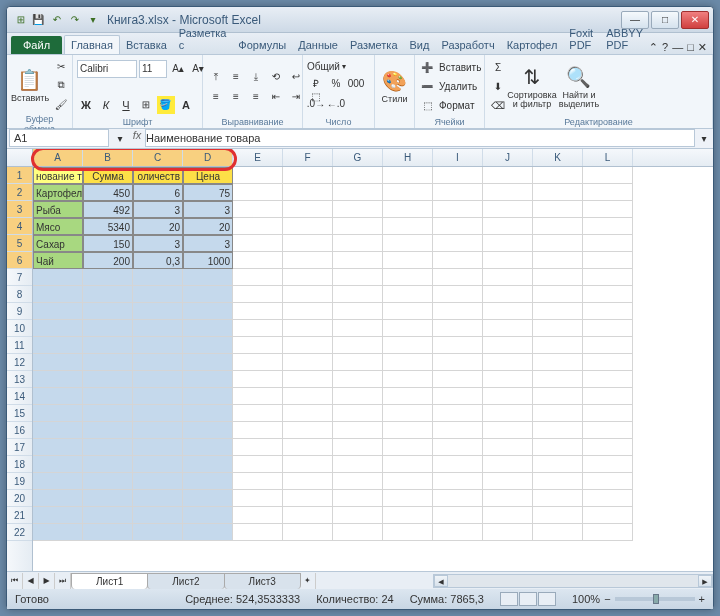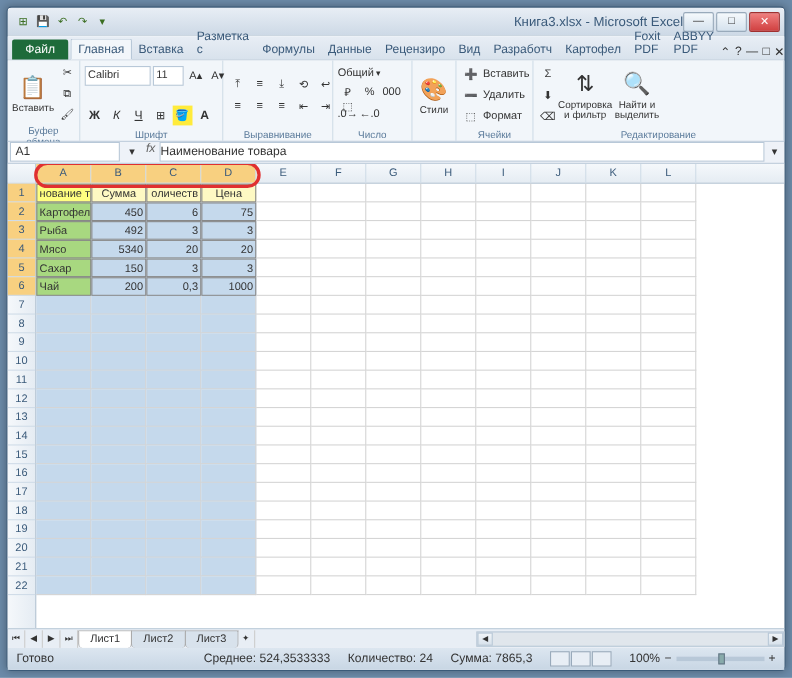--- a/index.html
+++ b/index.html
@@ -1,21 +1,21 @@
 <!DOCTYPE html>
 <html><head>
 <meta charset="utf-8">
 <style>
 *{box-sizing:border-box;margin:0;padding:0;font-family:"Segoe UI",Tahoma,sans-serif;font-size:11px;color:#333}
 html,body{width:720px;height:616px;background:#6b8aa8;overflow:hidden}
 .window{position:absolute;top:6px;left:6px;right:6px;bottom:6px;background:#fff;border:1px solid #3b5a78;border-radius:4px;box-shadow:0 0 8px rgba(0,0,0,.3);display:flex;flex-direction:column}
 .titlebar{height:26px;background:linear-gradient(#e8eef5,#cdd9e6);display:flex;align-items:center;border-bottom:1px solid #b0c0d0;border-radius:4px 4px 0 0}
 .qat{display:flex;align-items:center;gap:2px;padding:0 6px}
 .qat-ico{width:16px;height:16px;display:flex;align-items:center;justify-content:center;font-size:10px;color:#3b6e22}
-.title{flex:1;text-align:right;font-size:12px;color:#3a5a7a}
+.title{flex:1;text-align:left;font-size:12px;color:#3a5a7a}
 .winbtns{display:flex;gap:2px;padding-right:4px}
 .winbtn{width:28px;height:18px;border:1px solid #9ab;border-radius:2px;display:flex;align-items:center;justify-content:center;background:linear-gradient(#f5f9fc,#d5e2ee);font-size:10px}
 .winbtn.close{background:linear-gradient(#f08080,#d04040);color:#fff;border-color:#a03030}
 .tabs{height:22px;background:linear-gradient(#e8eef5,#d8e2ec);display:flex;align-items:flex-end;padding-left:4px;border-bottom:1px solid #b8c8d8}
 .filetab{background:#1e6b3a;color:#fff;padding:3px 12px;border-radius:2px 2px 0 0;font-size:11px;margin-right:2px}
 .tab{padding:3px 6px;font-size:11px;color:#3a5a7a;border-radius:2px 2px 0 0;cursor:pointer}
 .tab.active{background:#f2f6fa;border:1px solid #b8c8d8;border-bottom:none}
 .helpicons{margin-left:auto;padding-right:6px;display:flex;gap:4px;font-size:10px;color:#5a7a9a}
 .ribbon{height:74px;background:#f2f6fa;border-bottom:1px solid #b8c8d8;display:flex}
 .grp{border-right:1px solid #d0dce8;padding:2px 4px 0;display:flex;flex-direction:column;justify-content:space-between}
@@ -39,29 +39,29 @@
 .corner{width:26px;border-right:1px solid #b0c0d0;background:linear-gradient(#f5f8fb,#e5ecf3)}
 .ch{width:50px;border-right:1px solid #d0dce8;text-align:center;font-size:10px;color:#3a5a7a;line-height:18px}
 .ch.sel{background:#f8d080}
 .rowhdrs{position:absolute;top:18px;left:0;width:26px;bottom:0;background:linear-gradient(90deg,#f5f8fb,#e5ecf3);border-right:1px solid #b0c0d0}
 .rh{height:17px;border-bottom:1px solid #d0dce8;text-align:center;font-size:10px;color:#3a5a7a;line-height:17px}
 .rh.sel{background:#f8d080}
 .cells{position:absolute;top:18px;left:26px;right:0;bottom:0}
 .crow{display:flex;height:17px}
 .cell{width:50px;height:17px;border-right:1px solid #d5d5d5;border-bottom:1px solid #d5d5d5;font-size:10px;padding:0 2px;overflow:hidden;white-space:nowrap;line-height:17px}
 .cell.sel{background:#c5d9ec}
-.cell.hdr{background:#fef9c3;border:1px solid #888;font-weight:400}
+.cell.hdr{background:#fde047;border:1px solid #888;font-weight:400}
 .cell.hdr.active{background:#ffff80}
 .cell.namecol{background:#a8d880;border:1px solid #888}
 .cell.data{background:#c5d9ec;border:1px solid #888;text-align:right}
 .redframe{position:absolute;top:-2px;left:24px;width:206px;height:24px;border:3px solid #e03030;border-radius:12px;pointer-events:none;z-index:5}
 .hscroll{height:18px;background:#e8eef5;border-top:1px solid #b8c8d8;display:flex;align-items:center}
 .sheettabs{display:flex;align-items:center;flex:1}
 .navbtn{width:16px;height:16px;display:flex;align-items:center;justify-content:center;font-size:8px;border-right:1px solid #ccc}
-.stab{padding:2px 10px;background:#fff;border:1px solid #aaa;border-bottom:none;font-size:10px;border-radius:0 0 4px 4px;margin-right:-1px}
+.stab{padding:2px 24px;background:#fff;border:1px solid #aaa;border-bottom:none;font-size:10px;border-radius:0 0 4px 4px;margin-right:-1px}
 .stab.inactive{background:#d8e2ec}
 .scrollbar{width:280px;height:14px;background:#e0e6ec;border:1px solid #b8c8d8;display:flex}
 .sbtn{width:14px;background:linear-gradient(#f0f4f8,#d8e2ec);border:1px solid #b8c8d8;font-size:7px;text-align:center;line-height:12px}
 .statusbar{height:20px;background:linear-gradient(#dce6f0,#c8d6e4);display:flex;align-items:center;padding:0 8px;font-size:10px;color:#3a5a7a;gap:16px}
 .statusbar .spacer{flex:1}
 .viewbtns{display:flex;gap:1px}
 .vbtn{width:18px;height:14px;border:1px solid #9ab;background:#e8eef5}
 .zoom{display:flex;align-items:center;gap:4px}
 .zslider{width:80px;height:4px;background:#b8c8d8;position:relative}
 .zthumb{position:absolute;left:38px;top:-3px;width:6px;height:10px;background:#8aa;border:1px solid #678}
@@ -86,21 +86,21 @@
     </div>
   </div>
 
   <div class="tabs">
     <div class="filetab">Файл</div>
     <div class="tab active">Главная</div>
     <div class="tab">Вставка</div>
     <div class="tab">Разметка с</div>
     <div class="tab">Формулы</div>
     <div class="tab">Данные</div>
-    <div class="tab">Рецензиро</div>
+    <div class="tab">Разметка</div>
     <div class="tab">Вид</div>
     <div class="tab">Разработч</div>
     <div class="tab">Картофел</div>
     <div class="tab">Foxit PDF</div>
     <div class="tab">ABBYY PDF</div>
     <div class="helpicons">
       <span>⌃</span>
       <span>?</span>
       <span>—</span>
       <span>□</span>

